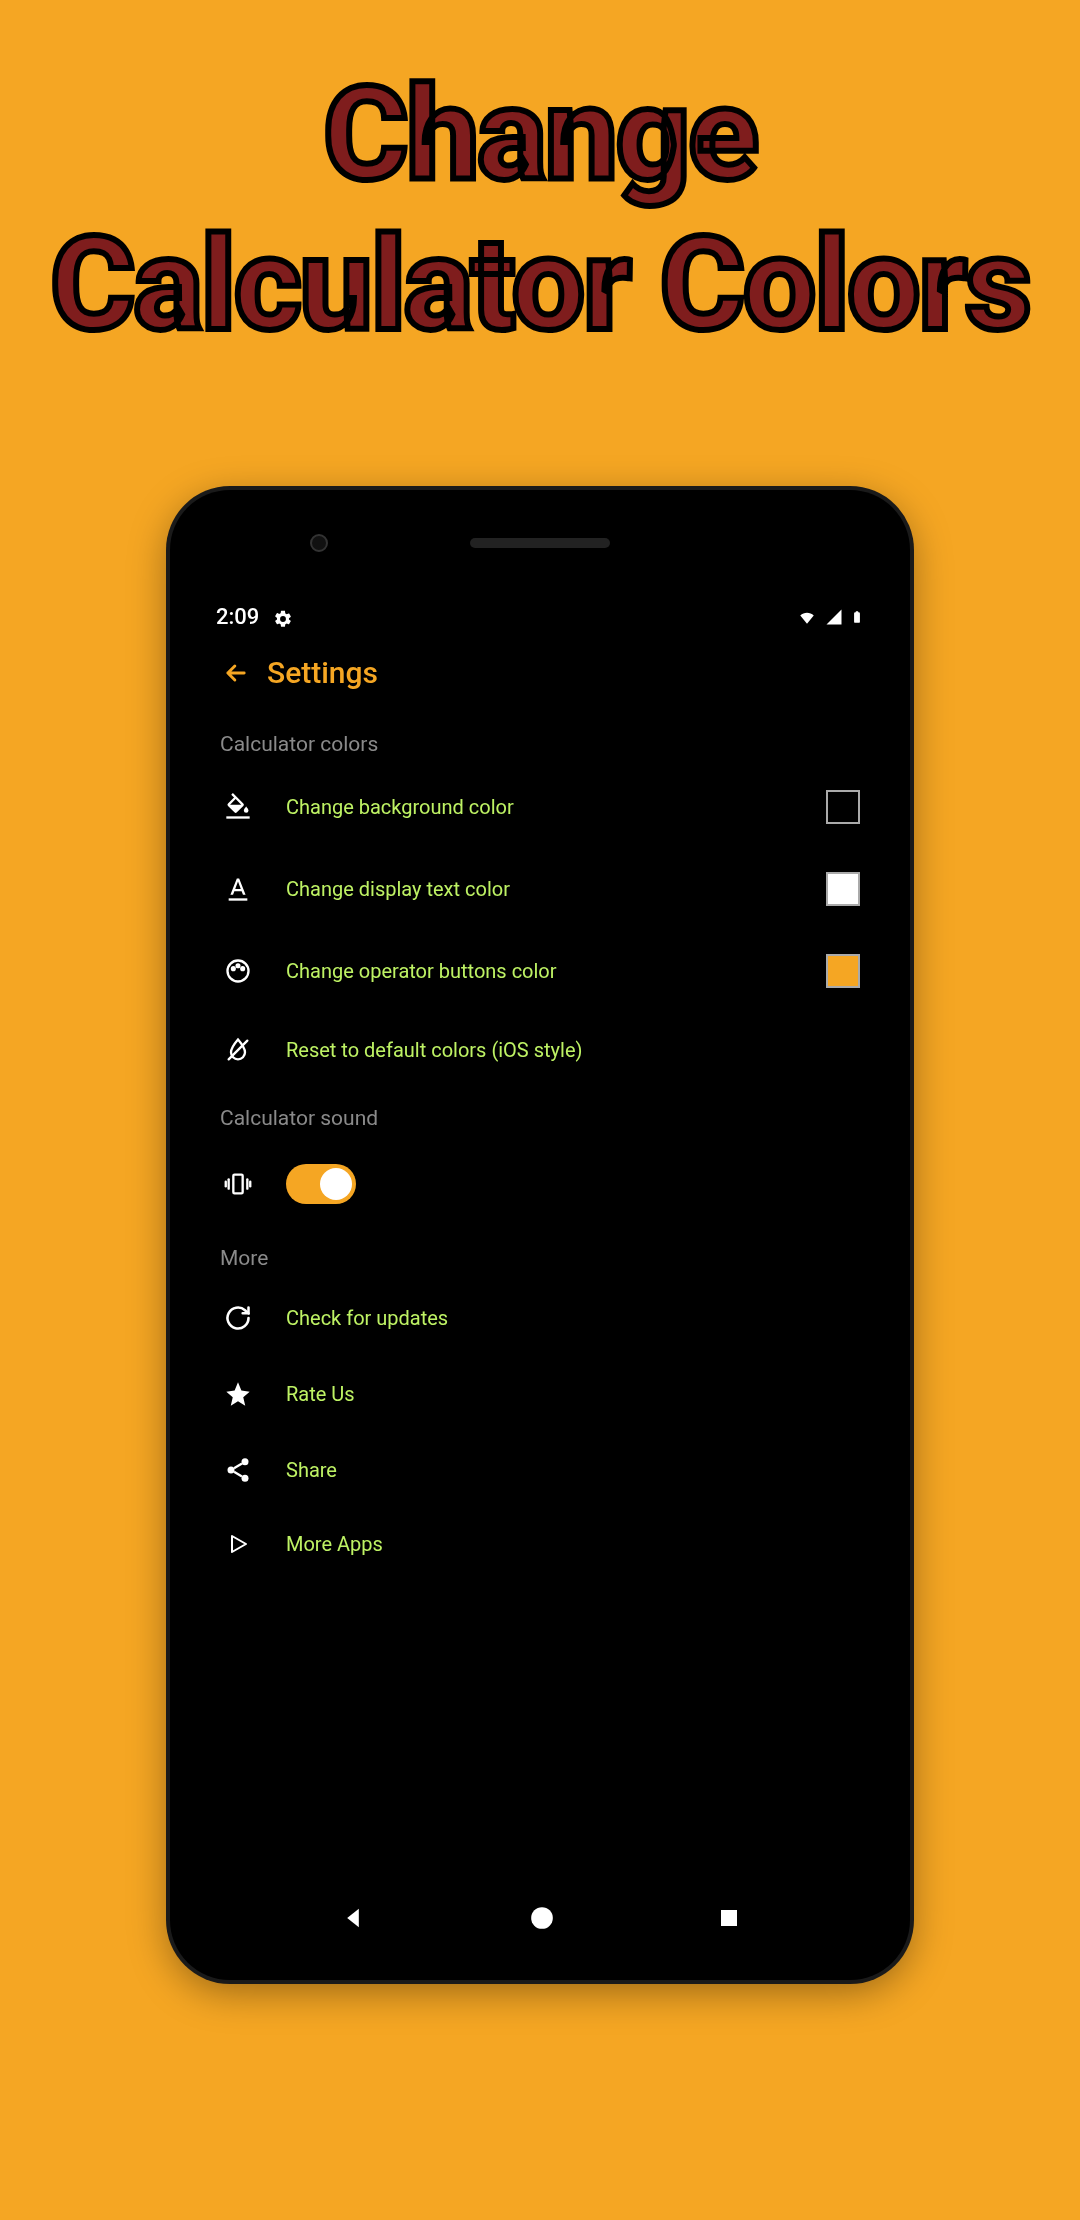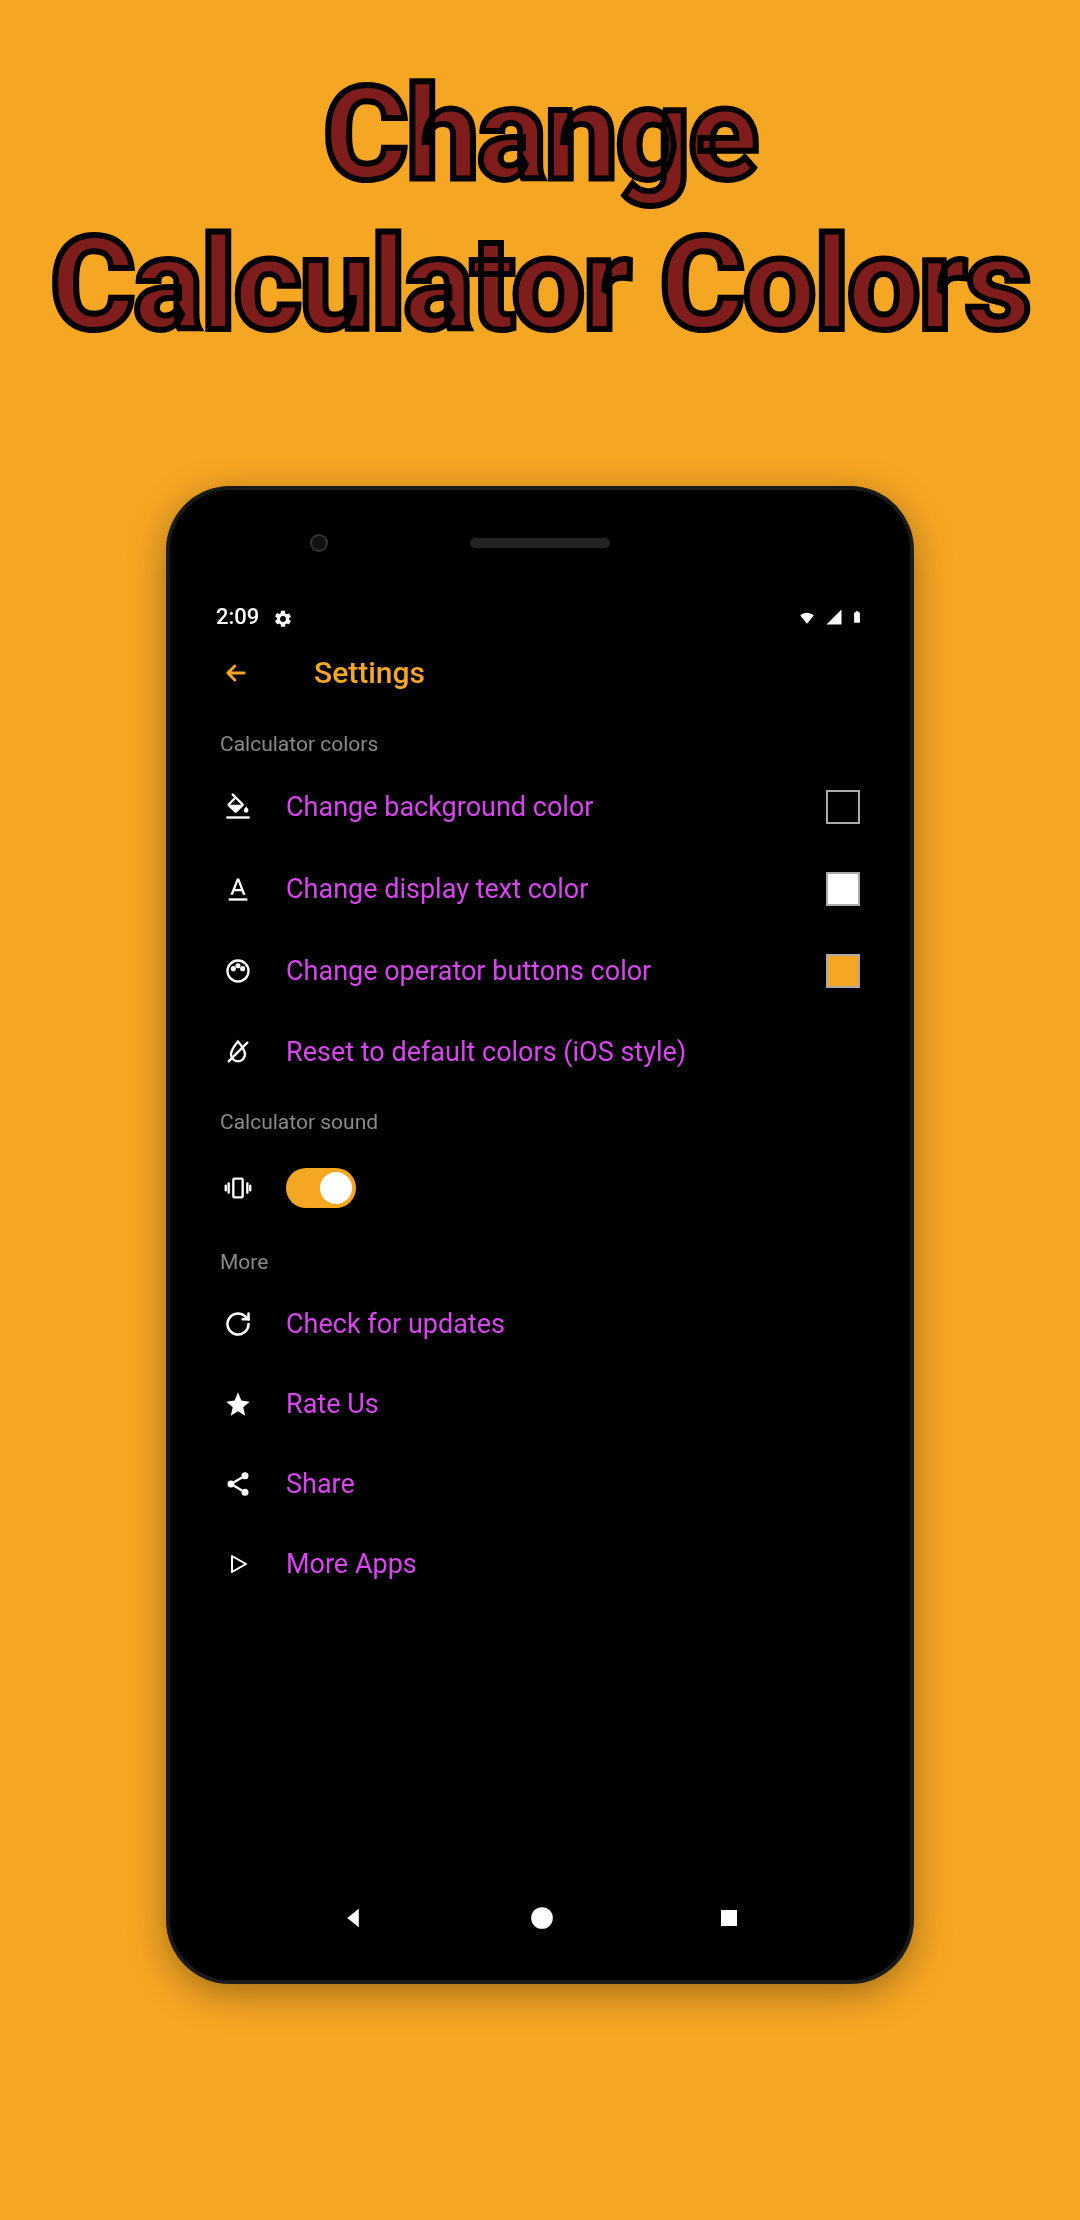--- a/index.html
+++ b/index.html
@@ -72,21 +72,21 @@
     padding: 14px 18px 6px 18px;
     font-size: 22px;
     font-weight: 500;
   }
   .status-left { display: flex; align-items: flex-end; gap: 14px; }
   .status-right { display: flex; align-items: center; gap: 6px; }
   .icon { display: inline-flex; align-items: center; justify-content: center; }
   .app-bar {
     display: flex;
     align-items: center;
-    gap: 64px;
+    gap: 17px;
     padding: 20px 24px 24px 24px;
   }
   .app-title {
     color: #f5a623;
     font-size: 30px;
     font-weight: 500;
   }
   .back-arrow { color: #f5a623; }
   .content { flex: 1; padding: 0 18px; }
   .section-header {
@@ -100,22 +100,22 @@
     gap: 30px;
     padding: 24px 4px;
   }
   .row .icon-slot {
     width: 36px;
     display: flex;
     justify-content: center;
   }
   .row .label {
     flex: 1;
-    font-size: 27px;
-    color: #d946ef;
+    font-size: 20px;
+    color: #bef264;
   }
   .swatch {
     width: 34px;
     height: 34px;
     border: 2px solid #aaa;
   }
   .toggle {
     width: 70px;
     height: 40px;
     background: #f5a623;

